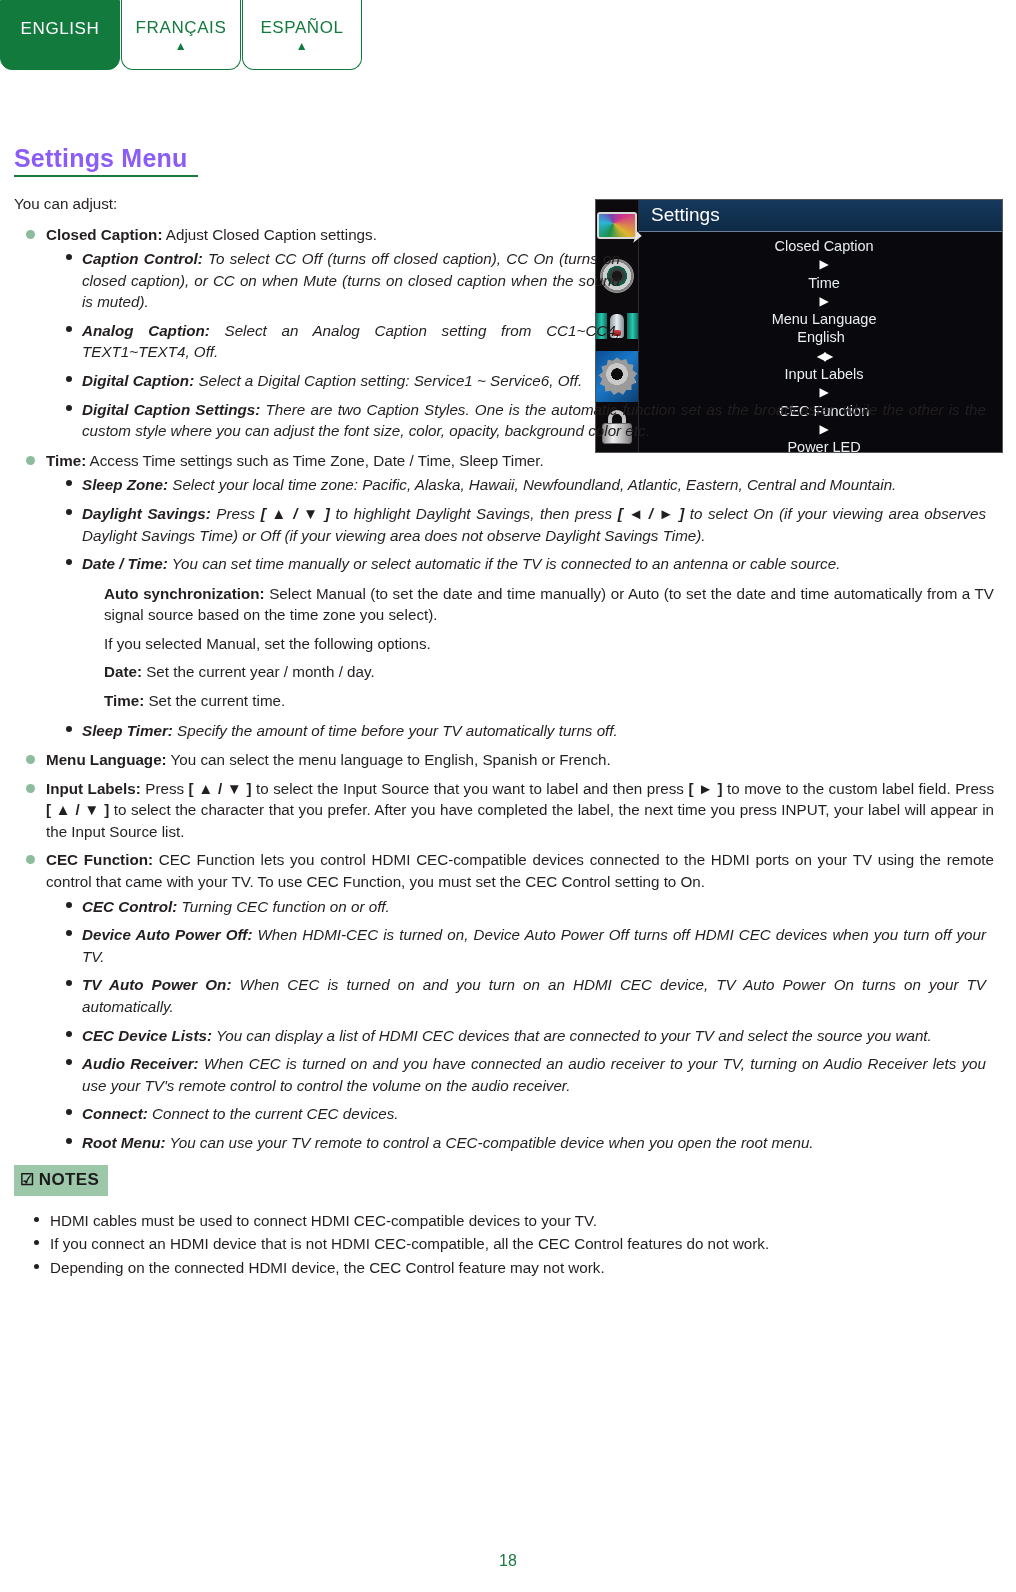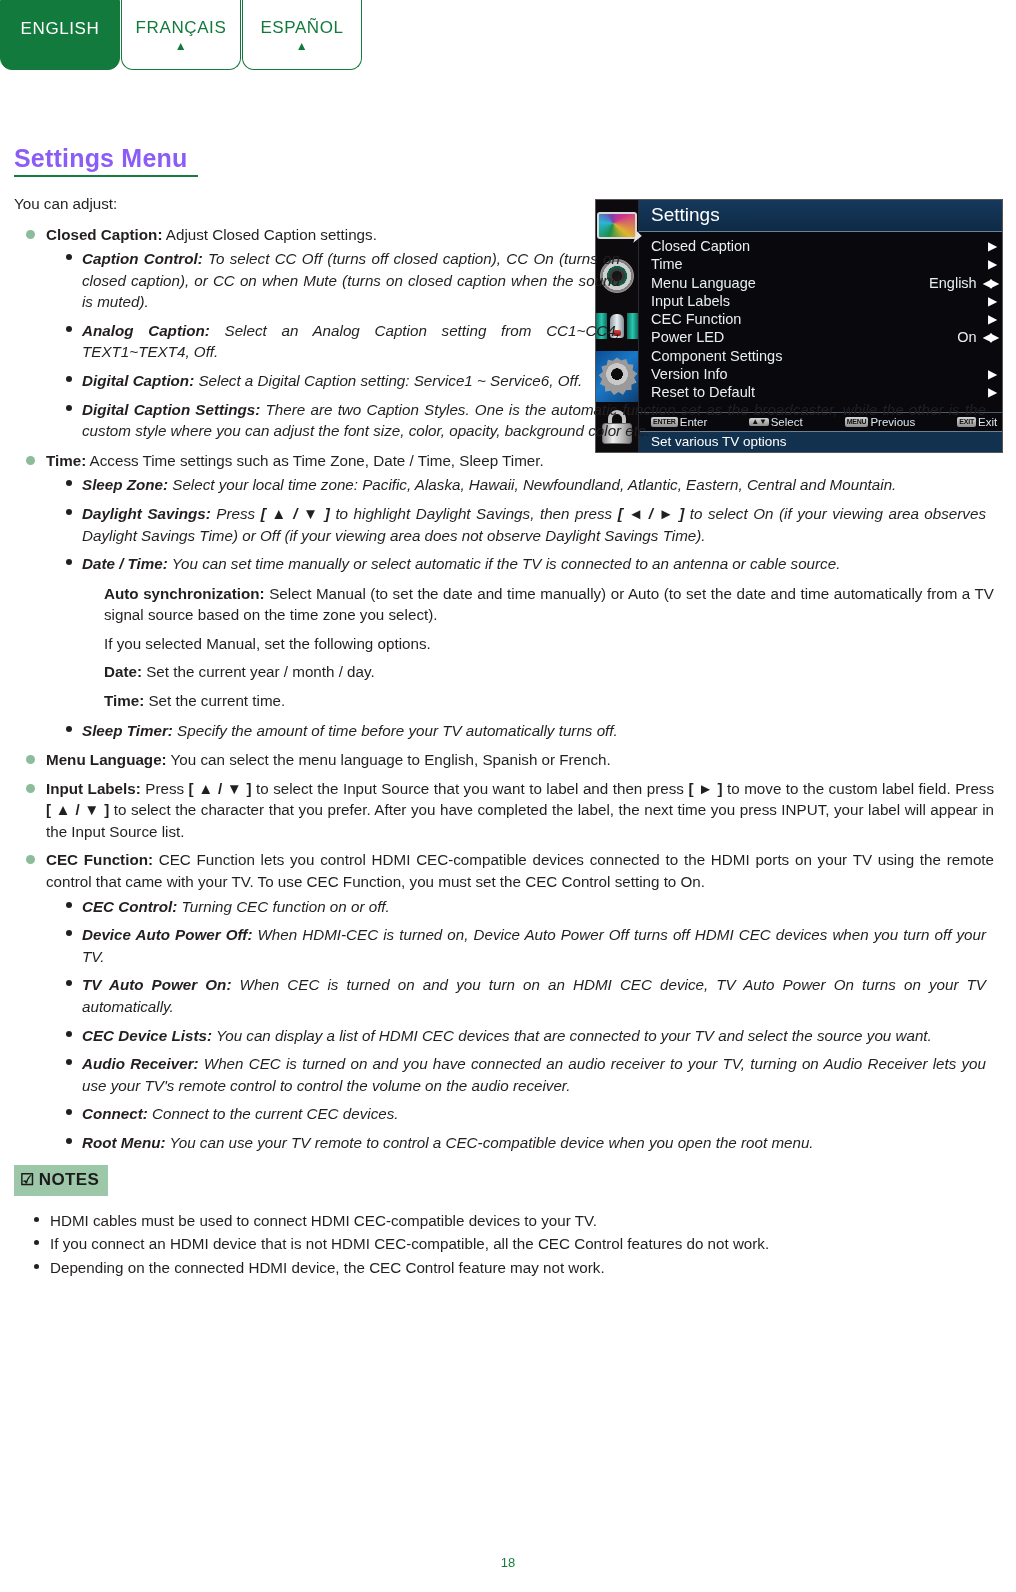--- a/index.html
+++ b/index.html
@@ -213,20 +213,21 @@
     flex: 1;
     padding: 5px 0 0 0;
   }
   .osd-row {
     display: flex;
     align-items: center;
     color: #e9eef3;
     font-size: 14.5px;
     line-height: 18.3px;
     padding: 0 8px 0 12px;
+    flex-direction: column;
   }
   .osd-row .lbl { flex: 1; }
   .osd-row .val { margin-right: 6px; }
   .osd-row .arr-r { font-size: 12px; color: #ffffff; }
   .osd-row .arr-lr { font-size: 12px; color: #ffffff; letter-spacing: -2px; }
   .osd-row .arr-none { width: 10px; }
 
   .osd-keys {
     display: flex;
     align-items: center;
@@ -322,21 +323,21 @@
     border:1px solid #6d6d6d;
   }
 
   
   .page-num {
     position: absolute;
     left: 0; right: 0;
     bottom: 22px;
     text-align: center;
     color: #1a7b3e;
-    font-size: 13px;
+    font-size: 16px;
   }
 </style>
 </head>
 <body>
 
 <div class="lang-tabs">
   <div class="lang-tab active">
     <span>ENGLISH</span>
     <span class="tab-caret">▲</span>
   </div>

